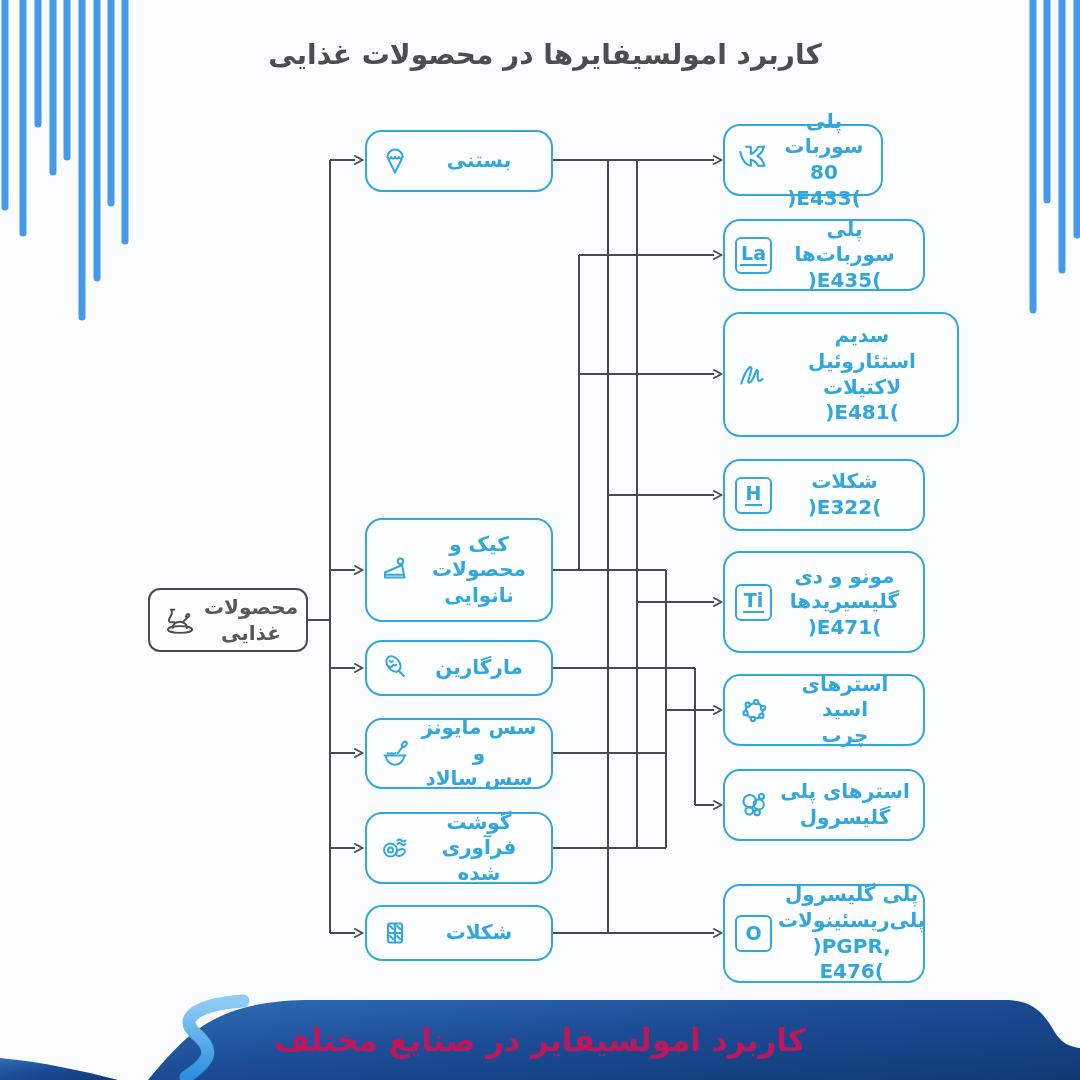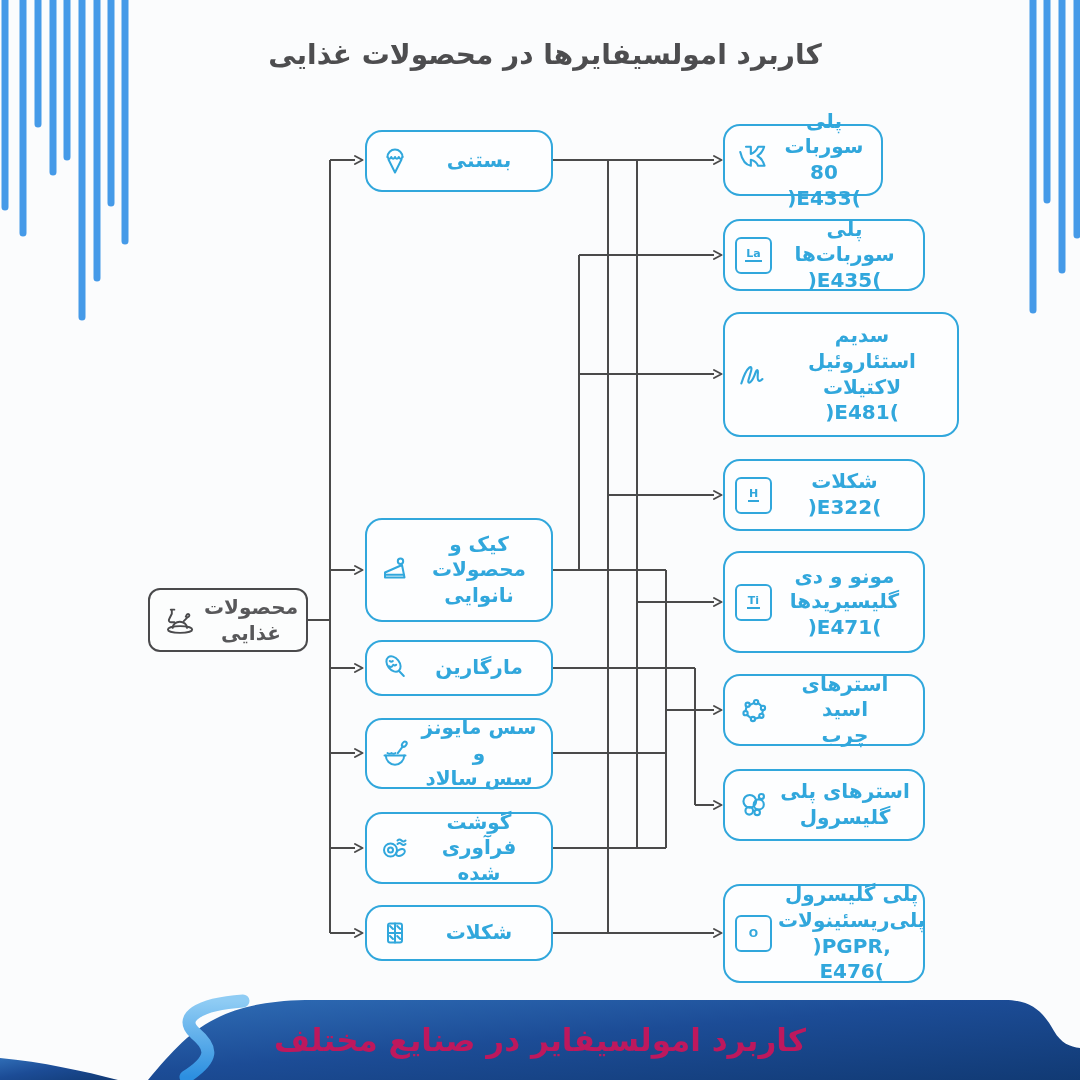--- a/index.html
+++ b/index.html
@@ -26,21 +26,21 @@
   }
   .root{
     border:2px solid #4a4a4c;border-radius:12px;color:#58585a;background:#fcfdfd;
   }
   .root .label{font-size:20px;line-height:1.3;}
   .ic{stroke:#31a7dc;fill:none;stroke-width:2;stroke-linecap:round;stroke-linejoin:round;flex:0 0 auto;}
   .ic-gray{stroke:#4a4a4c;stroke-width:1.8;}
   .elem{
     flex:0 0 auto;width:33px;height:33px;border:2px solid #31a7dc;border-radius:6px;
     display:flex;align-items:center;justify-content:center;
-    font-size:11px;font-weight:bold;color:#31a7dc;
+    font-size:19px;font-weight:bold;color:#31a7dc;
   }
   .elem .u{border-bottom:2px solid currentColor;line-height:1.05;padding:0 1px;}
   .elem .nu{line-height:1.05;padding:0 1px;}
   .footer-text{
     position:absolute;left:0;top:1022px;width:1080px;text-align:center;z-index:3;
     color:#be185d;font-weight:bold;font-size:31px;direction:rtl;
   }
 </style>
 </head>
 <body>

